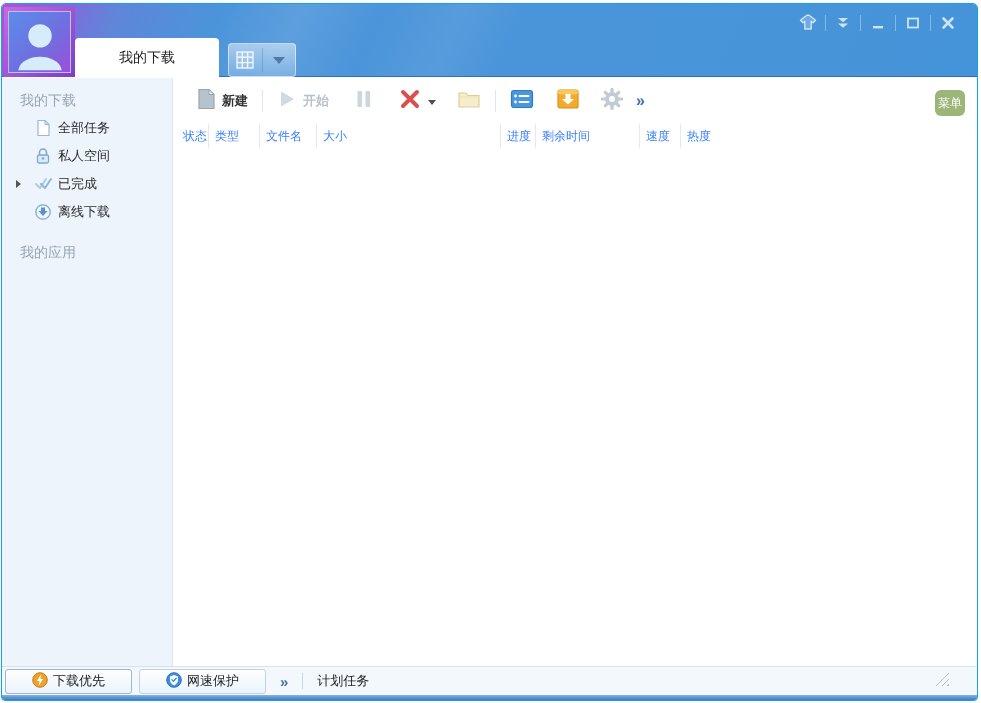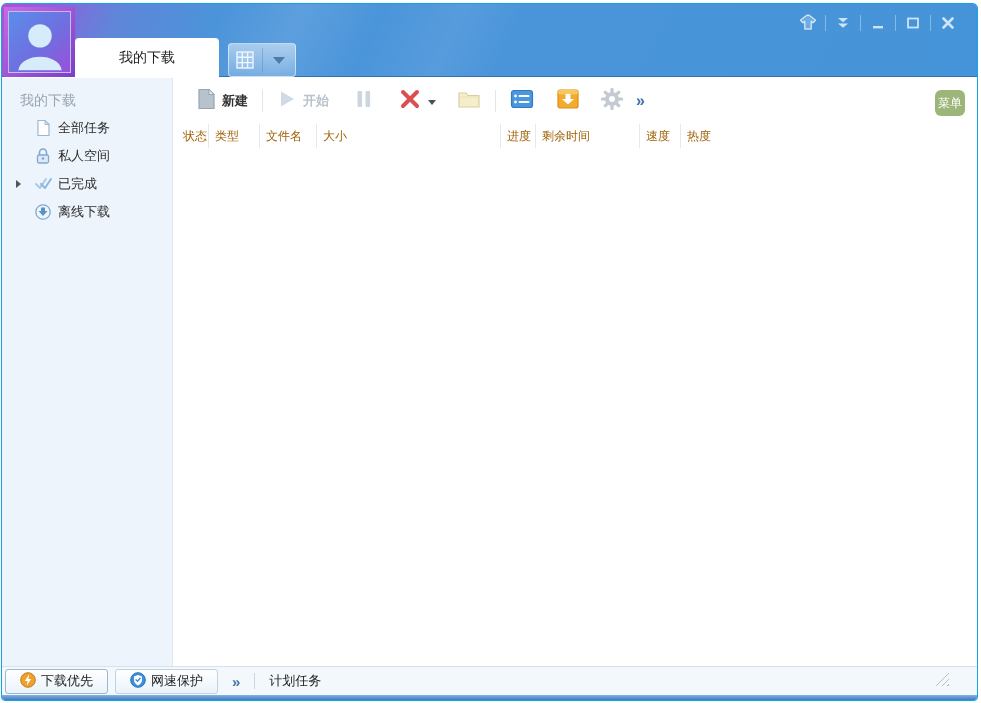--- a/index.html
+++ b/index.html
@@ -49,30 +49,30 @@
   .toolbar { position:absolute; left:0; top:4px; right:0; height:38px; display:flex; align-items:center; padding-left:16px; }
   .tb-btn { display:flex; align-items:center; gap:6px; padding:4px 6px; border-radius:3px; }
   .tb-label { font-size:13px; color:#333; font-weight:bold; }
   .tb-label.disabled { color:#b6c2cc; }
   .tb-sep { width:1px; height:22px; background:#dfe6ec; margin:0 8px; }
   .tb-more { font-size:16px; font-weight:bold; color:#3a6db2; padding:0 6px; }
   .menu-ghost { position:absolute; right:12px; top:8px; width:30px; height:26px; background:#4d7c0f; opacity:.55;
         border-radius:6px; color:#fff; font-size:12px; display:flex; align-items:center; justify-content:center; }
 
   .col-header { position:absolute; left:0; top:46px; right:0; height:24px; }
-  .col { position:absolute; top:0; height:24px; line-height:24px; font-size:12px; color:#a16207;
+  .col { position:absolute; top:0; height:24px; line-height:24px; font-size:12px; color:#3b82f6;
          border-left:1px solid #e3e9ef; padding-left:6px; }
   .col.first { border-left:none; }
 
   .list-area { position:absolute; left:0; top:70px; right:0; bottom:0; background:#fff; }
 
   
   .statusbar { position:absolute; left:0; right:0; bottom:5px; height:29px; background:#f3f8fd;
         border-top:1px solid #d6e3ef; display:flex; align-items:center; padding-left:3px; }
-  .sb-btn { display:flex; align-items:center; gap:5px; height:25px; padding:0 14px; border-radius:3px;
+  .sb-btn { display:flex; align-items:center; gap:5px; height:25px; padding:0 26px; border-radius:3px;
         background:linear-gradient(to bottom,#ffffff,#eaf3fb); font-size:13px; color:#222; }
   .sb-btn.b1 { border:1px solid #9db7cf; }
   .sb-btn.b2 { border:1px solid #c1d2e1; margin-left:7px; }
   .status-more { margin-left:14px; font-size:15px; font-weight:bold; color:#47749e; }
   .status-sep { width:1px; height:16px; background:#c8d6e4; margin:0 14px; }
   .scheduled { font-size:13px; color:#222; }
   .bottom-strip { position:absolute; left:0; right:0; bottom:0; height:5px;
         background:linear-gradient(to bottom,#86b2e0,#3f7cc2); }
   .resize-grip { position:absolute; right:28px; bottom:9px; width:15px; height:14px;
         background:repeating-linear-gradient(135deg,transparent 0 3px,#b4c2ce 3px 4px);
@@ -189,20 +189,21 @@
         <div class="sb-item">
           <span class="sb-icon">
             <svg width="18" height="18" viewBox="0 0 18 18">
               <circle cx="9" cy="9" r="7.2" fill="#eef6fc" stroke="#7fa9d2" stroke-width="1.3"></circle>
               <path d="M7,4.5 H11 V8 H13.5 L9,13 L4.5,8 H7 Z" fill="#5a93c8"></path>
             </svg>
           </span>
           <span>离线下载</span>
         </div>
 
+        <div class="sb-section" style="margin-top:14px">我的应用</div>
       </div>
 
       <div class="content">
         <div class="toolbar">
           <div class="tb-btn">
             <span>
               <svg width="20" height="22" viewBox="0 0 20 22">
                 <path d="M3,1.5 H13 L18,6.5 V20.5 H3 Z" fill="#b6c3cd" stroke="#96a5b1" stroke-width="1.2"></path>
                 <path d="M13,1.5 L13,6.5 L18,6.5 Z" fill="#e8eef3" stroke="#96a5b1" stroke-width="1"></path>
               </svg>

